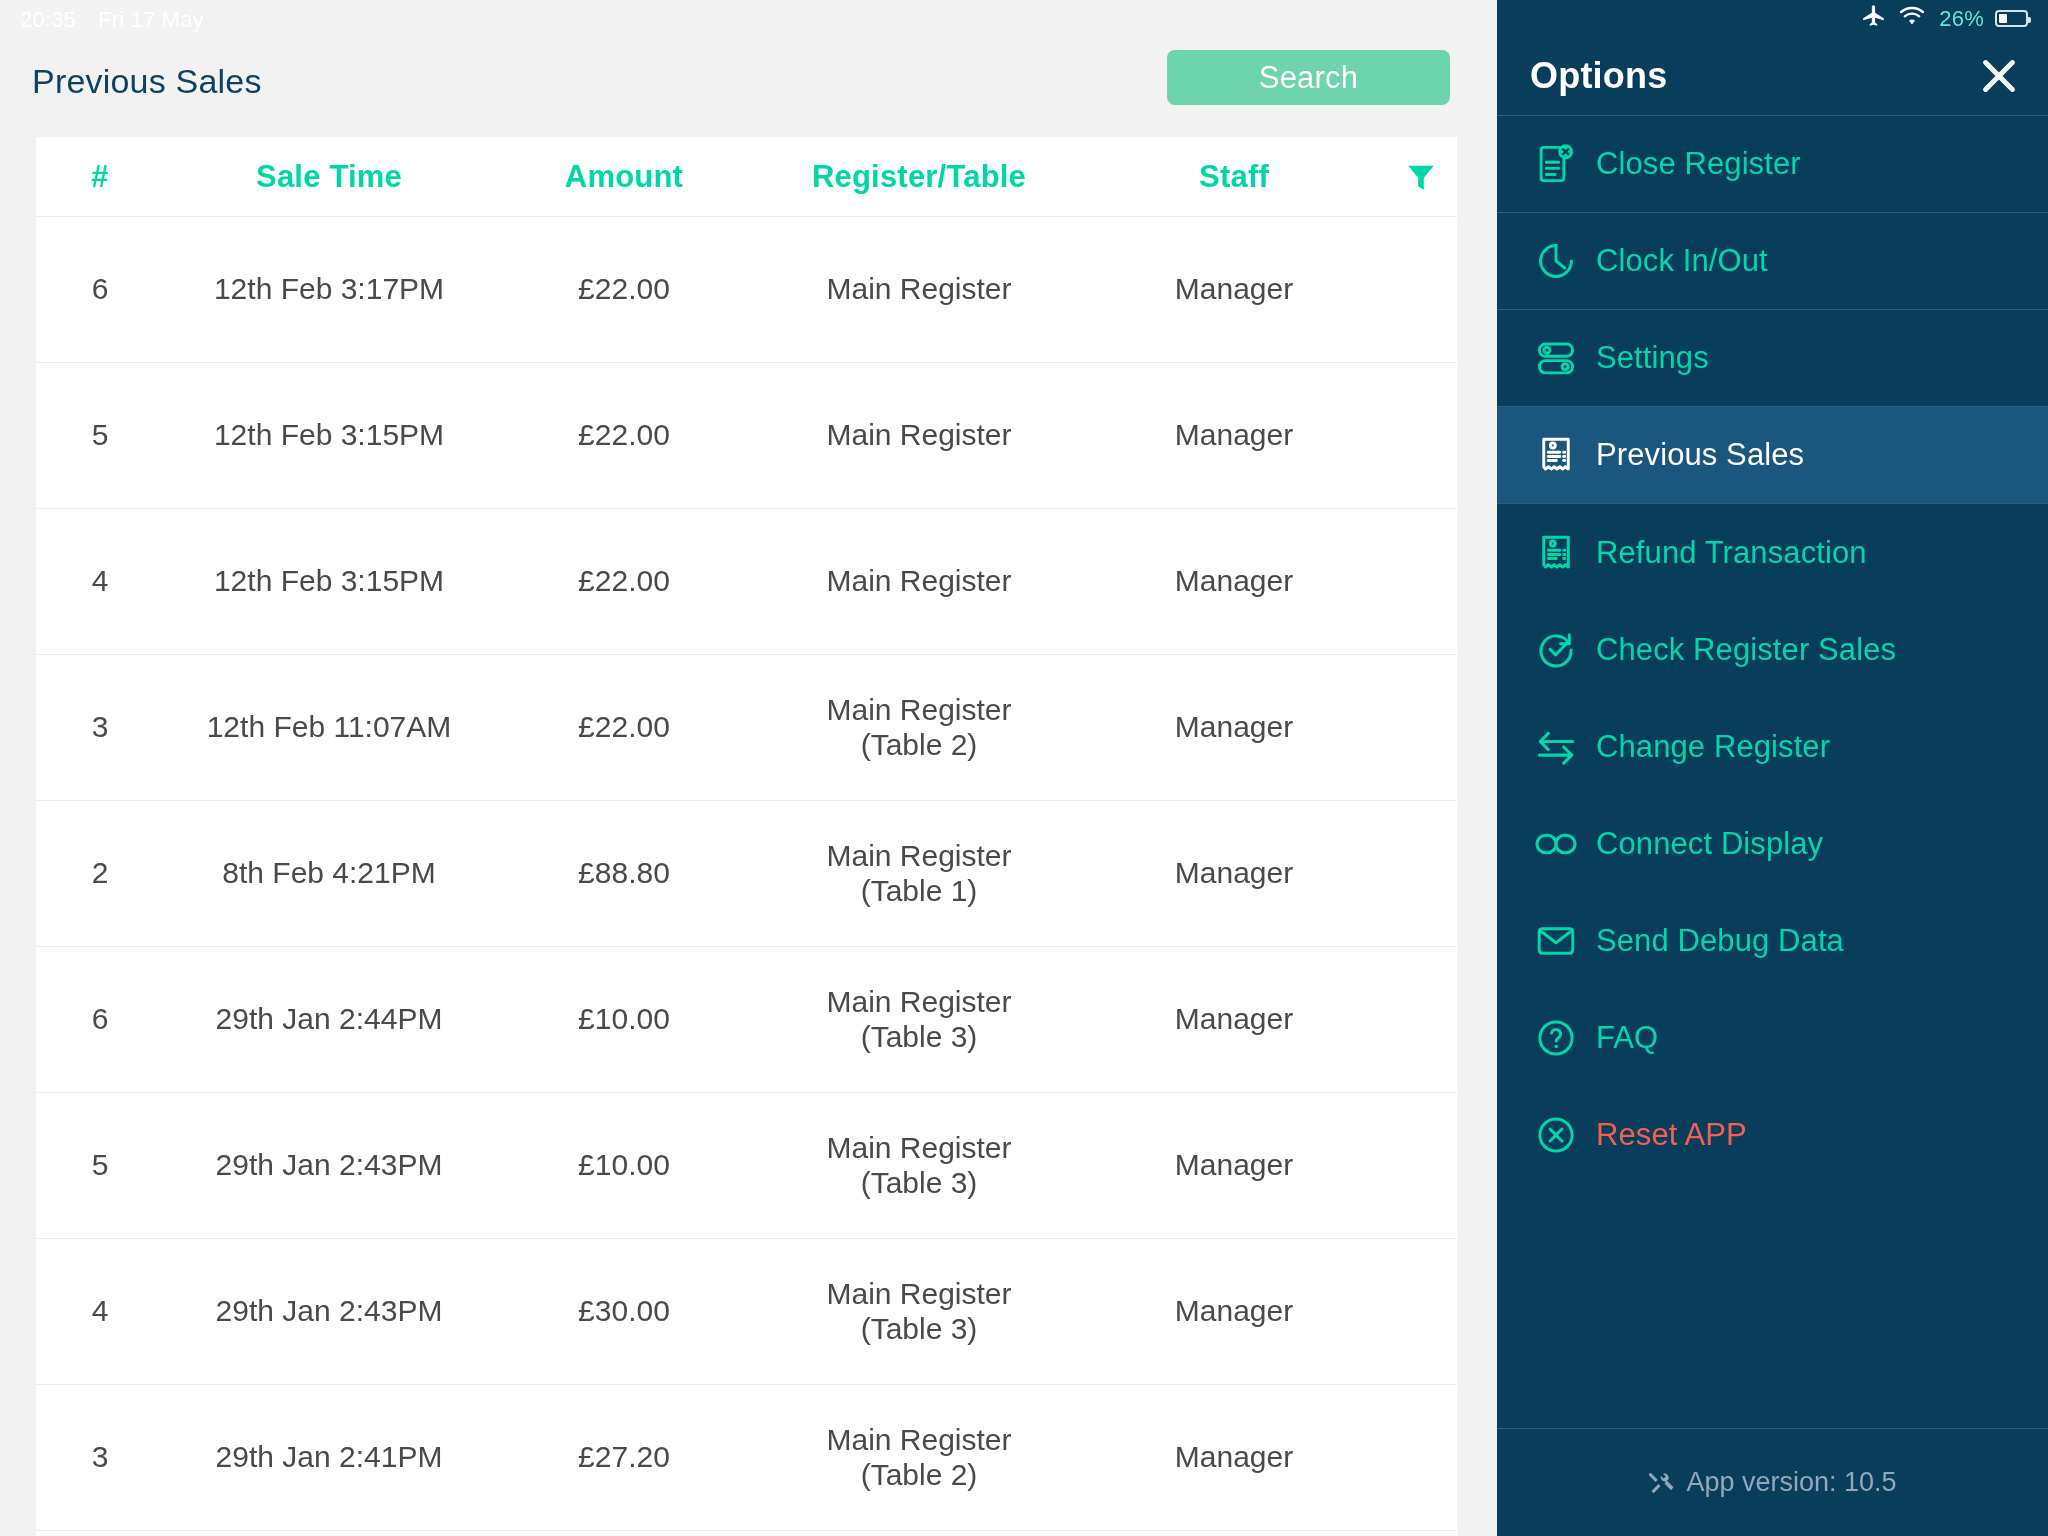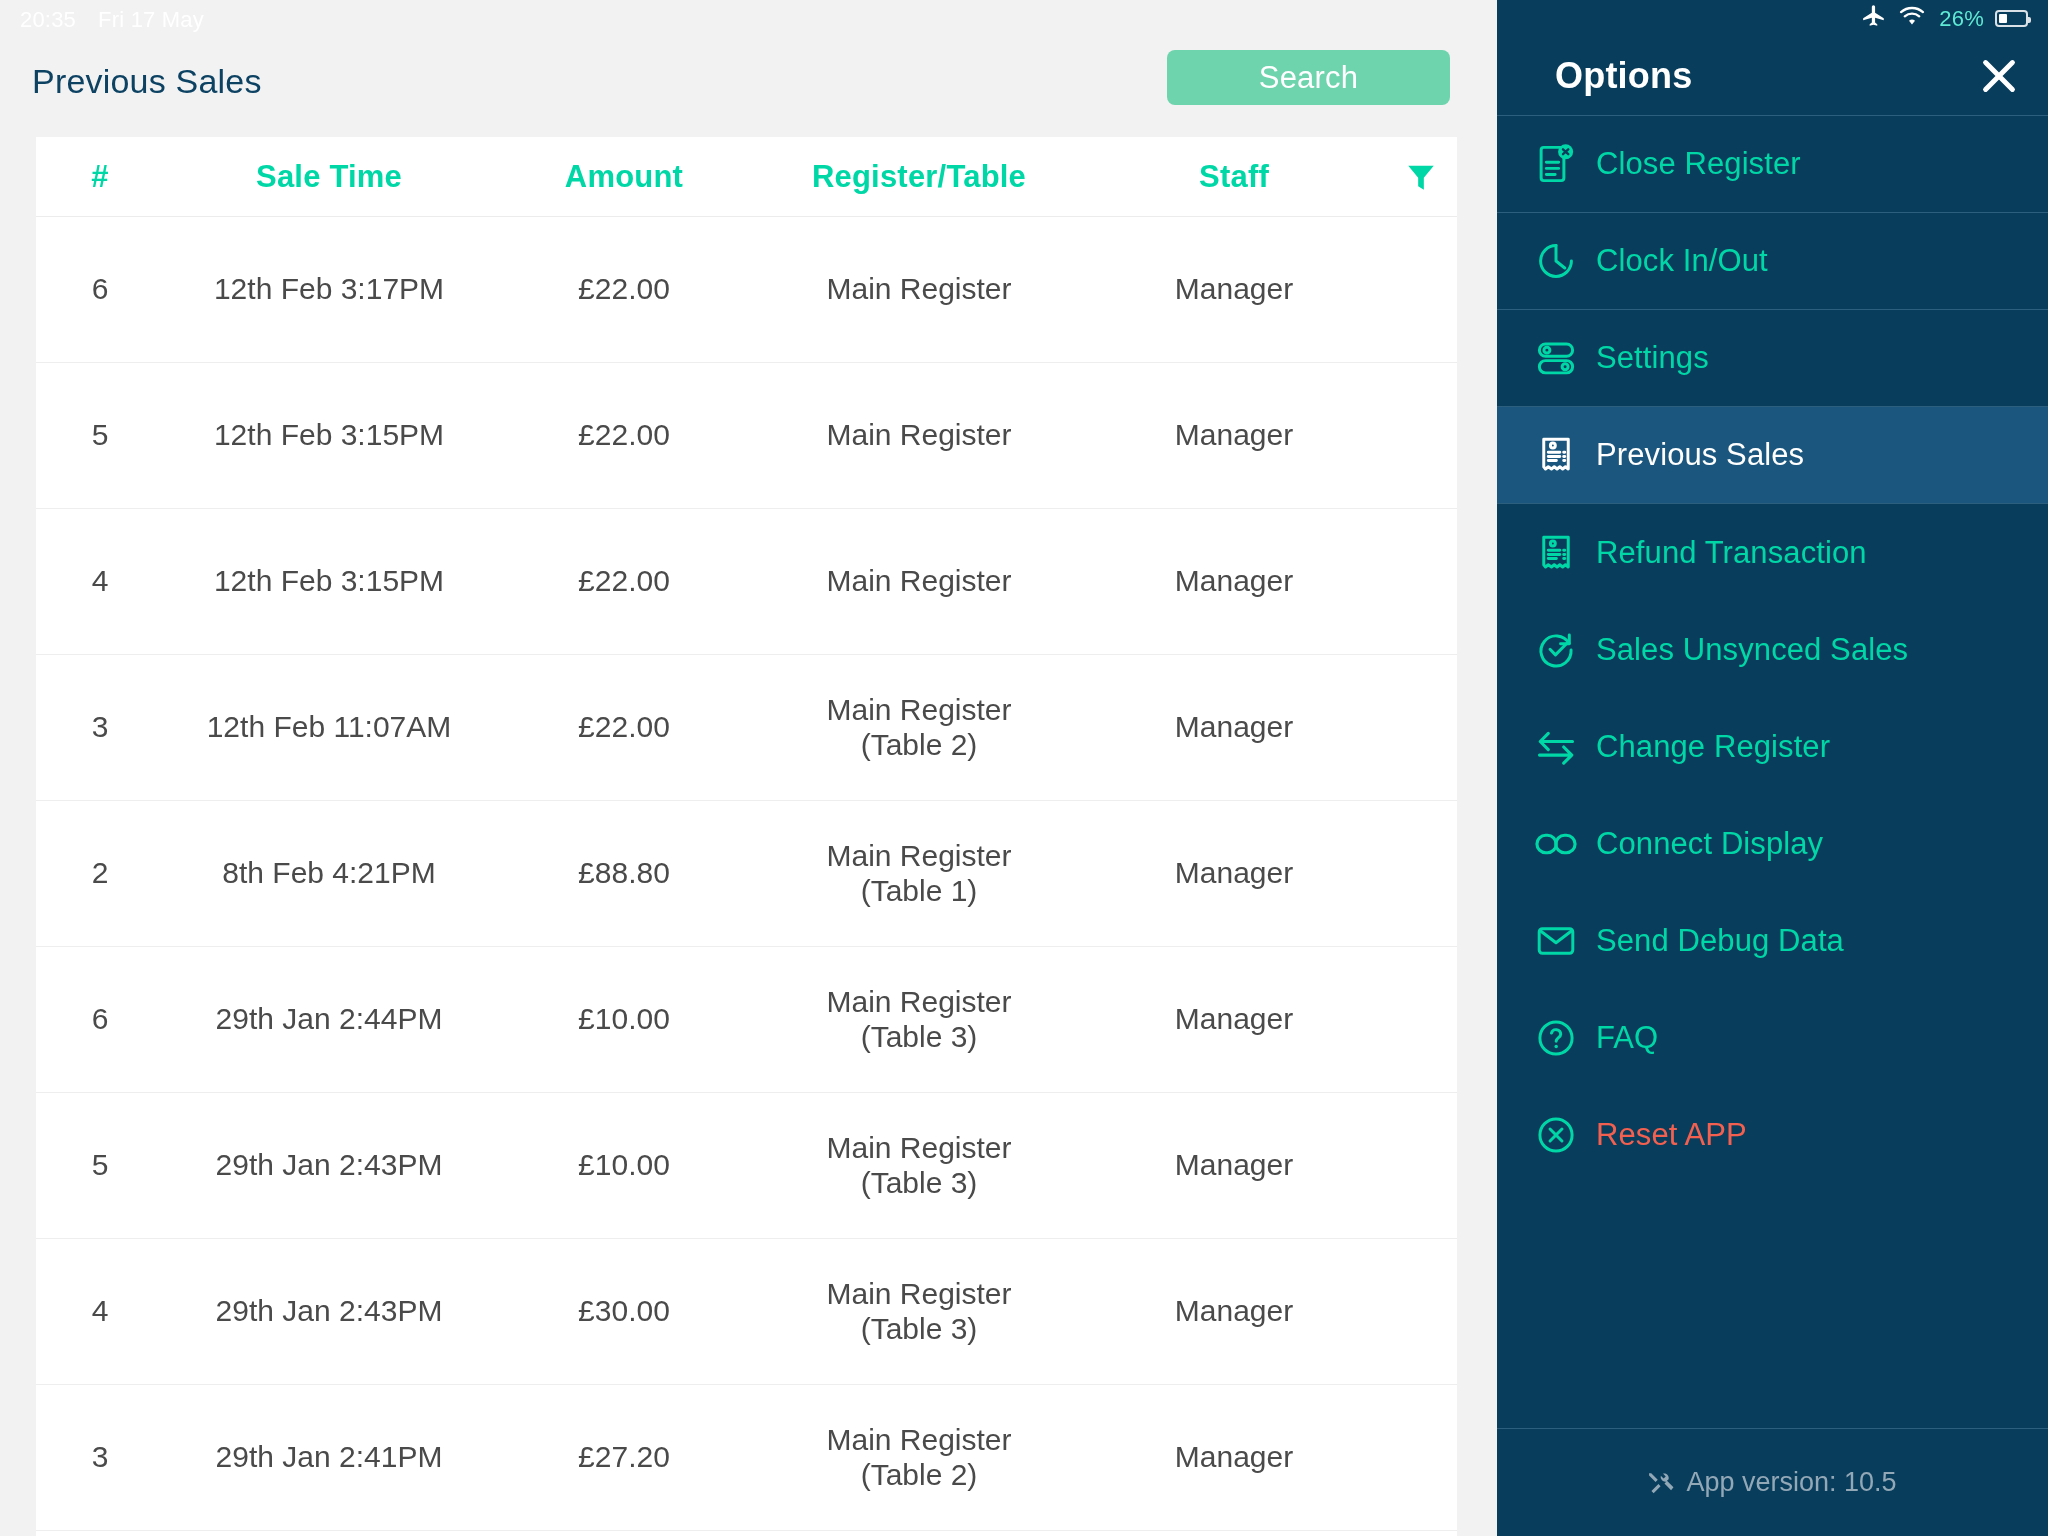--- a/index.html
+++ b/index.html
@@ -180,21 +180,20 @@
     justify-content: space-between;
     padding: 0 26px 0 33px;
     border-bottom: 1px solid #2b5f7d;
     box-sizing: border-box;
   }
   .options-title {
     color: #ffffff;
     font-size: 36px;
     font-weight: bold;
     letter-spacing: .2px;
-    margin-left: 25px;
   }
   .close-icon { cursor: pointer; line-height: 0; }
 
   .menu-list { flex: 1; }
   .menu-item {
     height: 97px;
     display: flex;
     align-items: center;
     padding-left: 36px;
     box-sizing: border-box;
@@ -422,21 +421,21 @@
           <span class="menu-label">Refund Transaction</span>
         </div>
         <div class="menu-item">
           <span class="m-icon">
             <svg width="42" height="42" viewBox="0 0 24 24">
               <path d="M19.5 8.3A8.6 8.6 0 1 0 20.6 12" stroke="#00d7a7" stroke-width="1.7" fill="none" stroke-linecap="round" stroke-linejoin="round"></path>
               <path d="M19.6 3.4v5h-5" stroke="#00d7a7" stroke-width="1.7" fill="none" stroke-linecap="round" stroke-linejoin="round"></path>
               <path d="M8.6 11.6l3.1 3.2 6.4-6.5" stroke="#00d7a7" stroke-width="1.7" fill="none" stroke-linecap="round" stroke-linejoin="round"></path>
             </svg>
           </span>
-          <span class="menu-label">Sales Unsynced Sales</span>
+          <span class="menu-label">Check Register Sales</span>
         </div>
         <div class="menu-item">
           <span class="m-icon">
             <svg width="44" height="44" viewBox="0 0 24 24">
               <path d="M21 9H3.4M7.8 4.6 3.4 9l4.4 4.4" stroke="#00d7a7" stroke-width="1.7" fill="none" stroke-linecap="round" stroke-linejoin="round"></path>
               <path d="M3 16.4h17.6M16.2 12l4.4 4.4-4.4 4.4" stroke="#00d7a7" stroke-width="1.7" fill="none" stroke-linecap="round" stroke-linejoin="round"></path>
             </svg>
           </span>
           <span class="menu-label">Change Register</span>
         </div>

